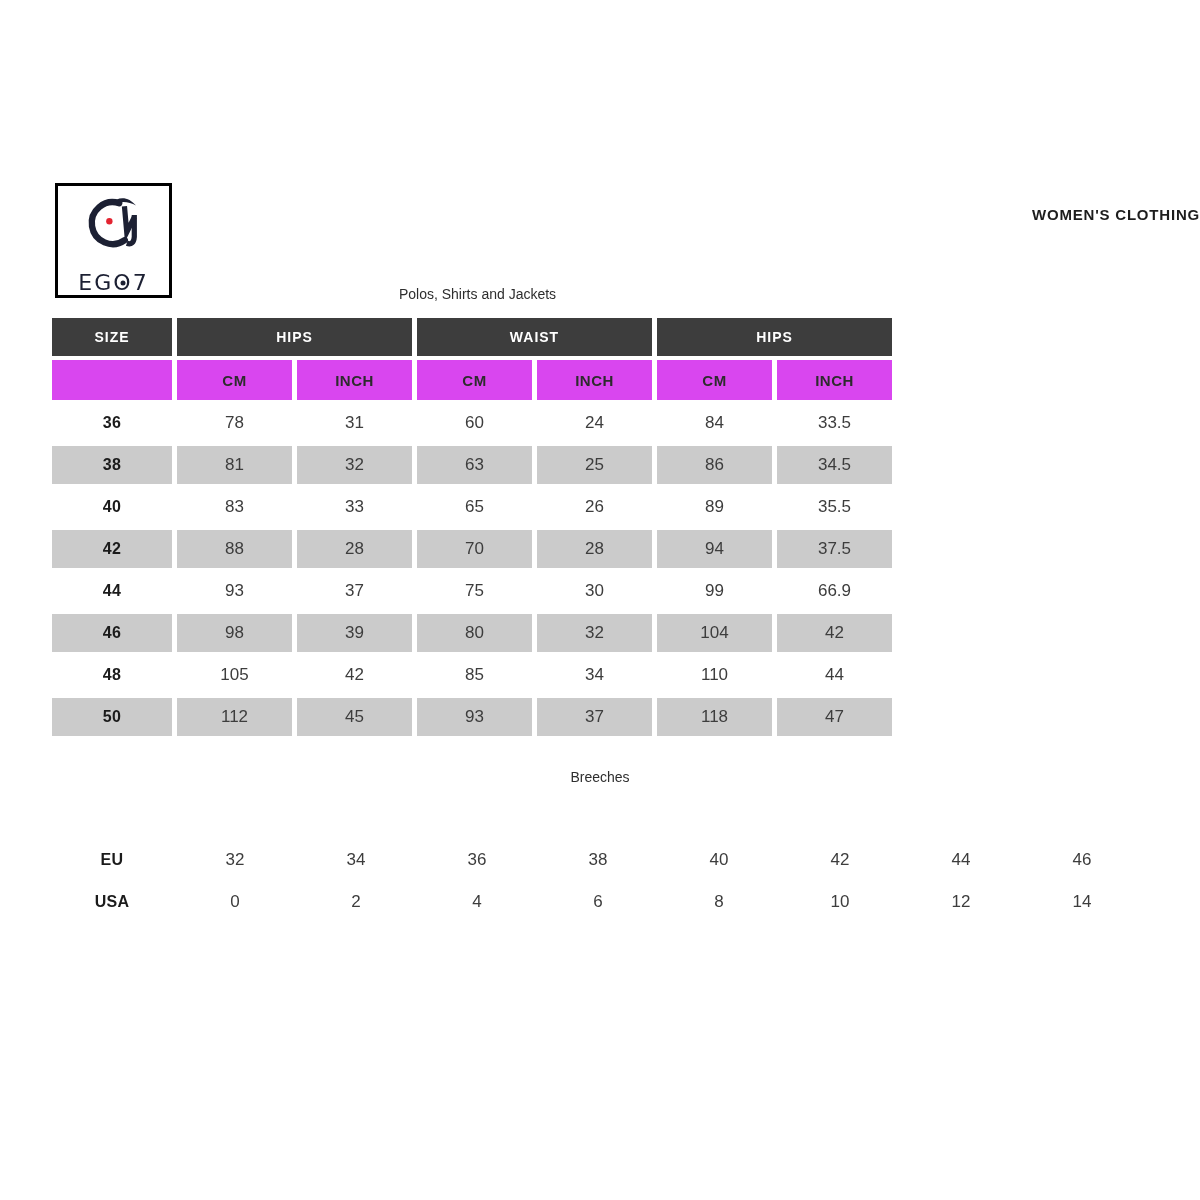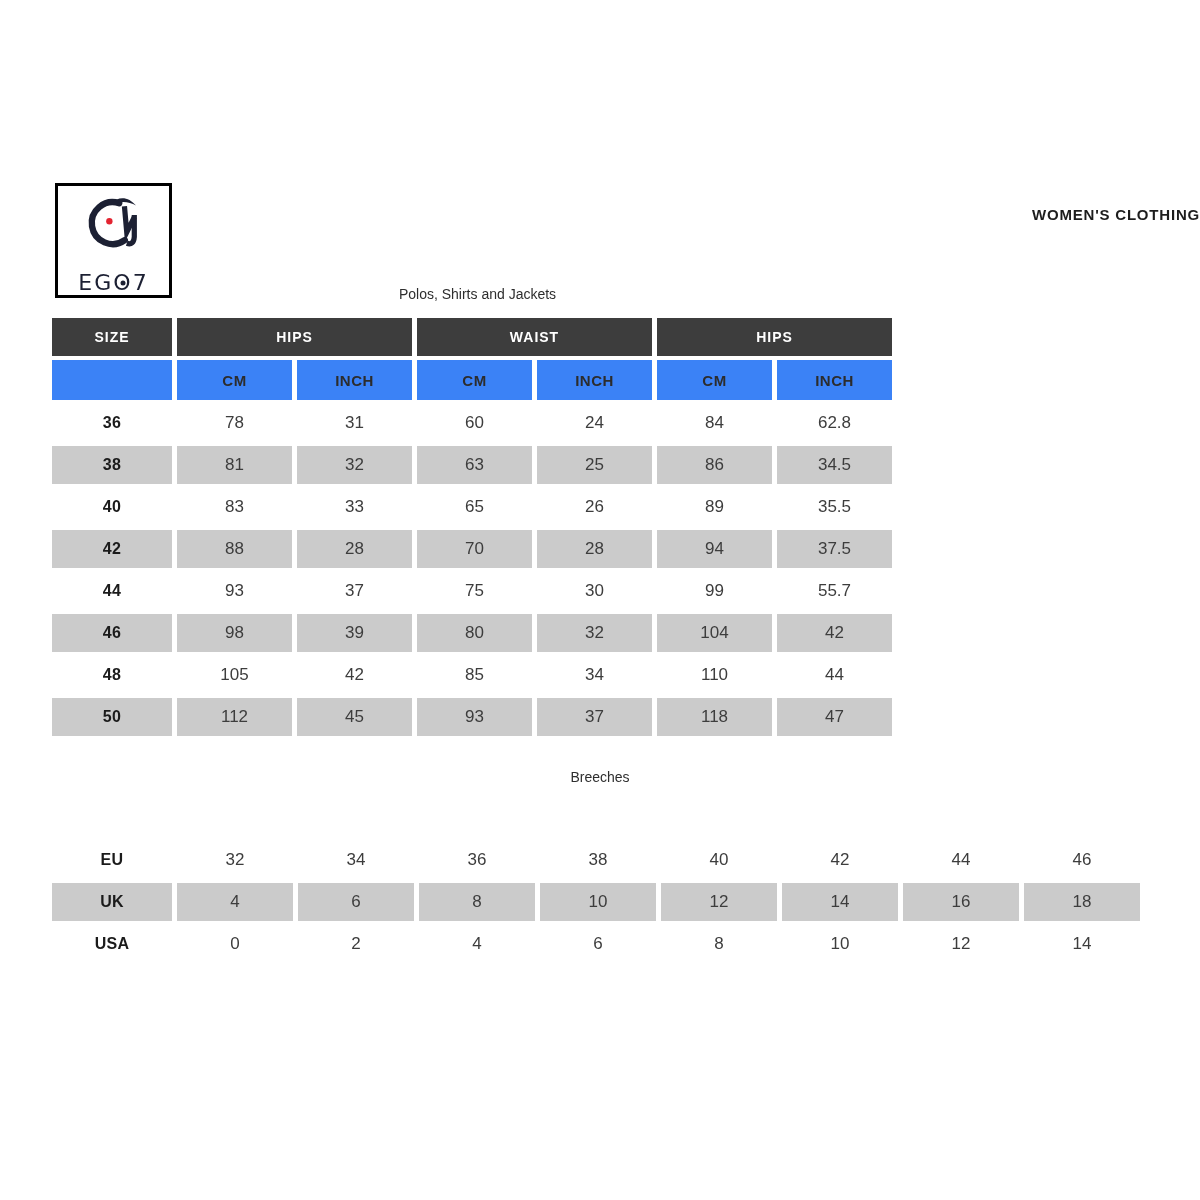--- a/index.html
+++ b/index.html
@@ -24,21 +24,21 @@
   .caption-breeches{left:52px;top:769px;width:1096px;}
 
   
   table{border-collapse:separate;border-spacing:5px 4px;table-layout:fixed;}
   td,th{text-align:center;vertical-align:middle;overflow:hidden;}
   .t-polos{position:absolute;left:47px;top:314px;}
   .t-breeches{position:absolute;left:47px;top:837px;}
 
   .hdr th{background:#3d3d3d;color:#ffffff;font-size:14px;font-weight:bold;
           letter-spacing:1px;height:36px;}
-  .sub td{background:#3b82f6;color:#2c2c2c;font-size:15px;font-weight:bold;
+  .sub td{background:#d946ef;color:#2c2c2c;font-size:15px;font-weight:bold;
           letter-spacing:0.5px;height:38px;}
   .row td{height:36px;font-size:17px;color:#3d3d3d;background:#ffffff;}
   .row.gray td{background:#cbcbcb;}
   td.size{font-weight:bold;font-size:16px;color:#1b1b1b;letter-spacing:0.3px;}
 </style>
 </head>
 <body>
 
 <div class="canvas">
 
@@ -87,21 +87,21 @@
       <td>CM</td>
       <td>INCH</td>
     </tr>
     <tr class="row">
       <td class="size">36</td>
       <td>78</td>
       <td>31</td>
       <td>60</td>
       <td>24</td>
       <td>84</td>
-      <td>62.8</td>
+      <td>33.5</td>
     </tr>
     <tr class="row gray">
       <td class="size">38</td>
       <td>81</td>
       <td>32</td>
       <td>63</td>
       <td>25</td>
       <td>86</td>
       <td>34.5</td>
     </tr>
@@ -123,21 +123,21 @@
       <td>94</td>
       <td>37.5</td>
     </tr>
     <tr class="row">
       <td class="size">44</td>
       <td>93</td>
       <td>37</td>
       <td>75</td>
       <td>30</td>
       <td>99</td>
-      <td>55.7</td>
+      <td>66.9</td>
     </tr>
     <tr class="row gray">
       <td class="size">46</td>
       <td>98</td>
       <td>39</td>
       <td>80</td>
       <td>32</td>
       <td>104</td>
       <td>42</td>
     </tr>
@@ -181,31 +181,20 @@
       <td class="size">EU</td>
       <td>32</td>
       <td>34</td>
       <td>36</td>
       <td>38</td>
       <td>40</td>
       <td>42</td>
       <td>44</td>
       <td>46</td>
     </tr>
-    <tr class="row gray">
-      <td class="size">UK</td>
-      <td>4</td>
-      <td>6</td>
-      <td>8</td>
-      <td>10</td>
-      <td>12</td>
-      <td>14</td>
-      <td>16</td>
-      <td>18</td>
-    </tr>
     <tr class="row">
       <td class="size">USA</td>
       <td>0</td>
       <td>2</td>
       <td>4</td>
       <td>6</td>
       <td>8</td>
       <td>10</td>
       <td>12</td>
       <td>14</td>

